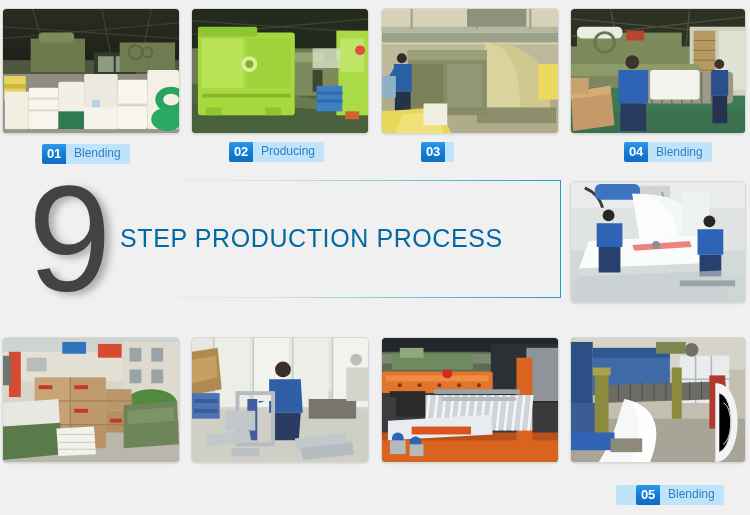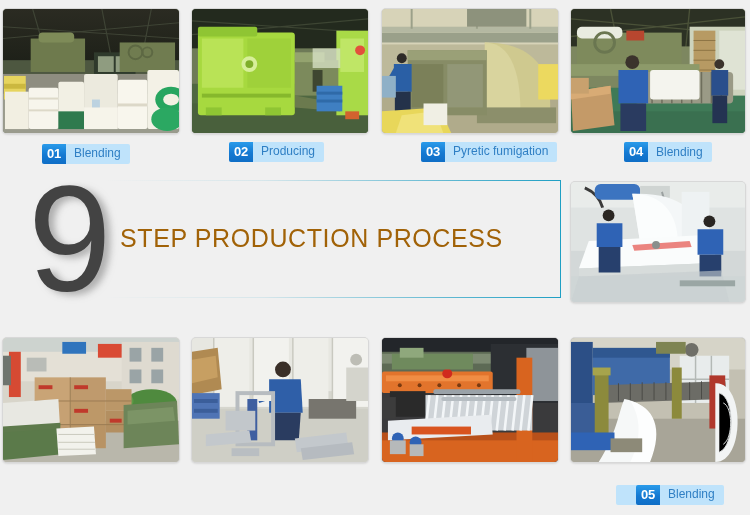--- a/index.html
+++ b/index.html
@@ -76,21 +76,21 @@
     font-size:150px;
     font-weight:normal;
     color:#434343;
     line-height:150px;
     letter-spacing:-2px;
     text-shadow:6px 3px 7px rgba(120,120,120,.55);
   }
   .bannertext{
     position:absolute;left:120px;top:52px;
     font-size:25px;
-    color:#a16207;
+    color:#0369a1;
     letter-spacing:.6px;
     white-space:nowrap;
   }
 </style>
 </head>
 <body>
 
 <div class="stage">
 
   <div class="tile" style="left:2px;top:8px;width:180px;">
@@ -224,21 +224,20 @@
 
         <path d="M0 104 L58 100 L70 126 L0 126 Z" fill="#e8d75a"></path>
         <path d="M20 108 L54 104 L62 126 L14 126 Z" fill="#f0e279"></path>
         <rect x="42" y="96" width="24" height="22" fill="#f0efe4"></rect>
         <rect x="158" y="56" width="20" height="36" fill="#ecd95f"></rect>
         <rect x="0" y="68" width="14" height="22" fill="#8fb0c7"></rect>
       </svg>
     </div>
     <div class="steplabel" style="left:4px;top:134px;margin-left:36px;">
       <span class="badge">03</span>
-      <span class="steptext">Pyretic fumigation</span>
     </div>
   </div>
 
   <div class="tile" style="left:570px;top:8px;width:178px;">
     <div class="photo" style="width:176px;height:126px;">
       <svg viewBox="0 0 176 126" preserveAspectRatio="none">
         <rect width="176" height="126" fill="#6f7a52"></rect>
         <rect width="176" height="42" fill="#2c3124"></rect>
         <g stroke="#4a5138" stroke-width="1.4">
             <path d="M0 10 L176 26 M0 28 L176 8 M40 0 L48 40 M120 0 L116 40"></path>

